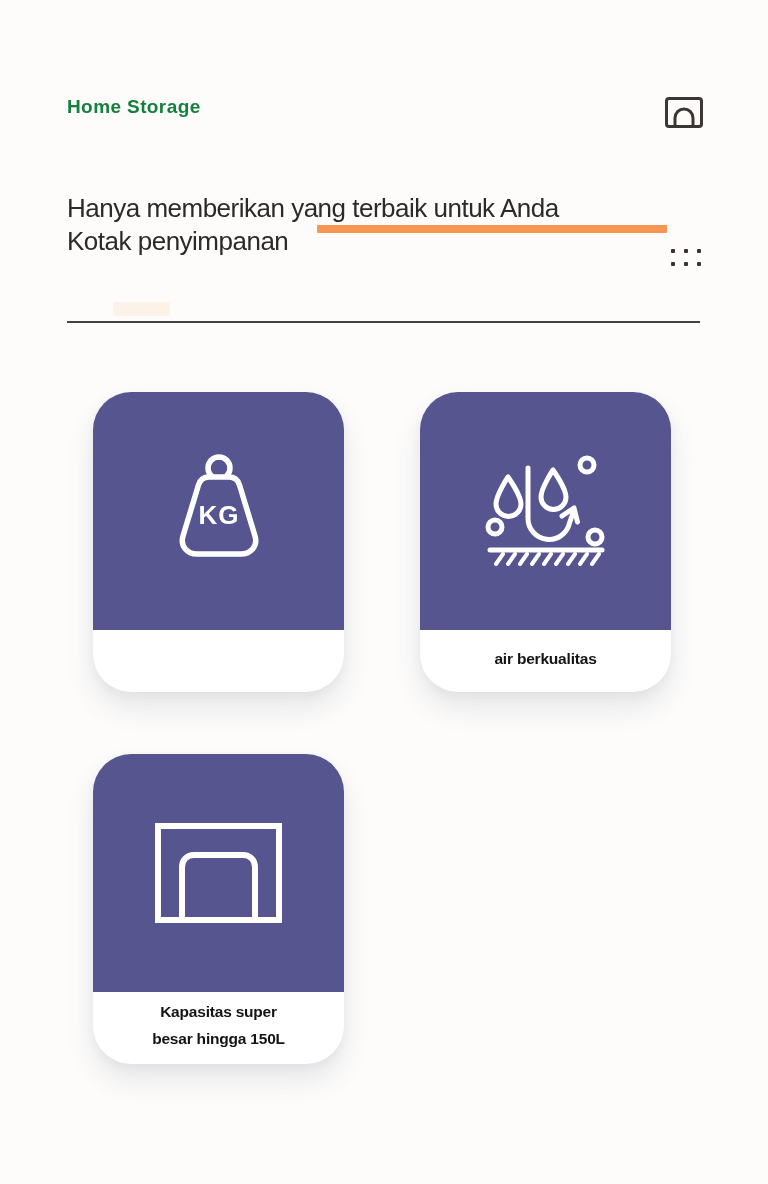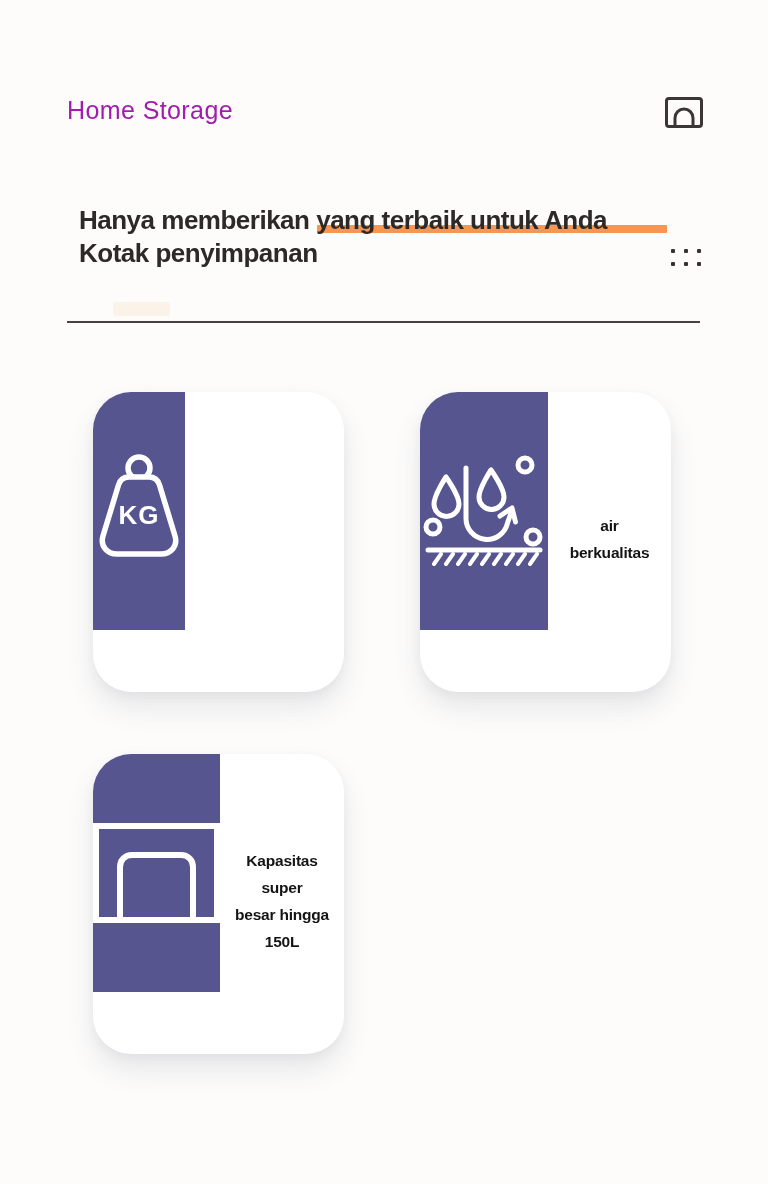--- a/index.html
+++ b/index.html
@@ -9,33 +9,33 @@
     font-family: "Liberation Sans", sans-serif;
     position: relative;
     overflow: hidden;
     color: #262423;
   }
   .abs { position: absolute; }
 
   
   .brand {
     left: 67px; top: 96px;
-    font-size: 25px; letter-spacing: 0.4px;
-    color: #a21caf; font-weight: 400;
+    font-size: 19px; letter-spacing: 0.4px;
+    color: #15803d; font-weight: 700;
   }
   .brand-icon { left: 665px; top: 97px; width: 38px; height: 31px; }
 
   
   .title-underline {
     left: 317px; top: 225px; width: 350px; height: 8px;
     background: #f79552; border-radius: 1px; z-index: 1;
   }
   .hero-title {
-    left: 67px; top: 192px; width: 640px; z-index: 2; margin: 12px;
-    font-size: 26px; line-height: 33px; font-weight: 700;
+    left: 67px; top: 192px; width: 640px; z-index: 2; margin: 0;
+    font-size: 26px; line-height: 33px; font-weight: 400;
     letter-spacing: -0.5px; color: #2c2927;
   }
   .hero-title span { display: block; }
   .dots-grid {
     left: 671px; top: 249px;
     display: grid; grid-template-columns: repeat(3, 4px);
     grid-template-rows: repeat(2, 4px); gap: 9px;
   }
   .dots-grid i { background: #3a3230; border-radius: 1px; display: block; }
 
@@ -52,21 +52,21 @@
   .cards {
     left: 93px; top: 392px;
     display: grid;
     grid-template-columns: 251px 251px;
     column-gap: 76px; row-gap: 62px;
   }
   .card {
     width: 251px; min-height: 300px;
     background: #ffffff; border-radius: 38px;
     overflow: hidden;
-    display: flex; flex-direction: row;
+    display: flex; flex-direction: column;
     box-shadow: 0 16px 28px rgba(80,80,110,0.12), 0 4px 10px rgba(80,80,110,0.06);
   }
   .card-top {
     height: 238px; background: #56558f;
     display: flex; align-items: center; justify-content: center;
     flex: 0 0 auto;
   }
   .card-label {
     flex: 1 1 auto;
     display: flex; flex-direction: column;

